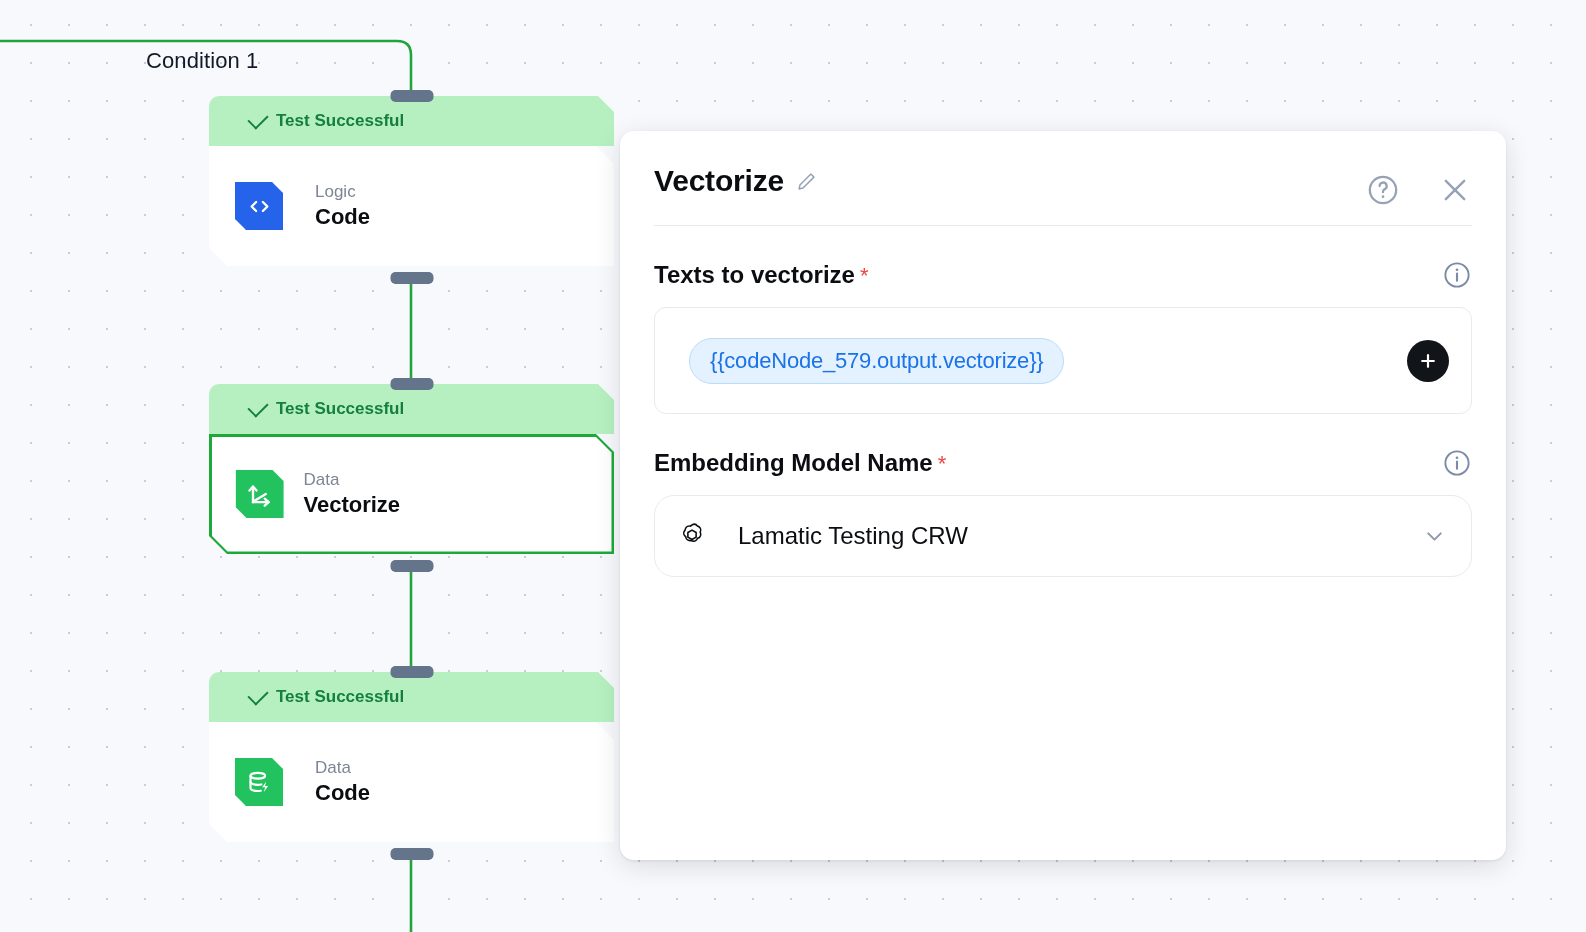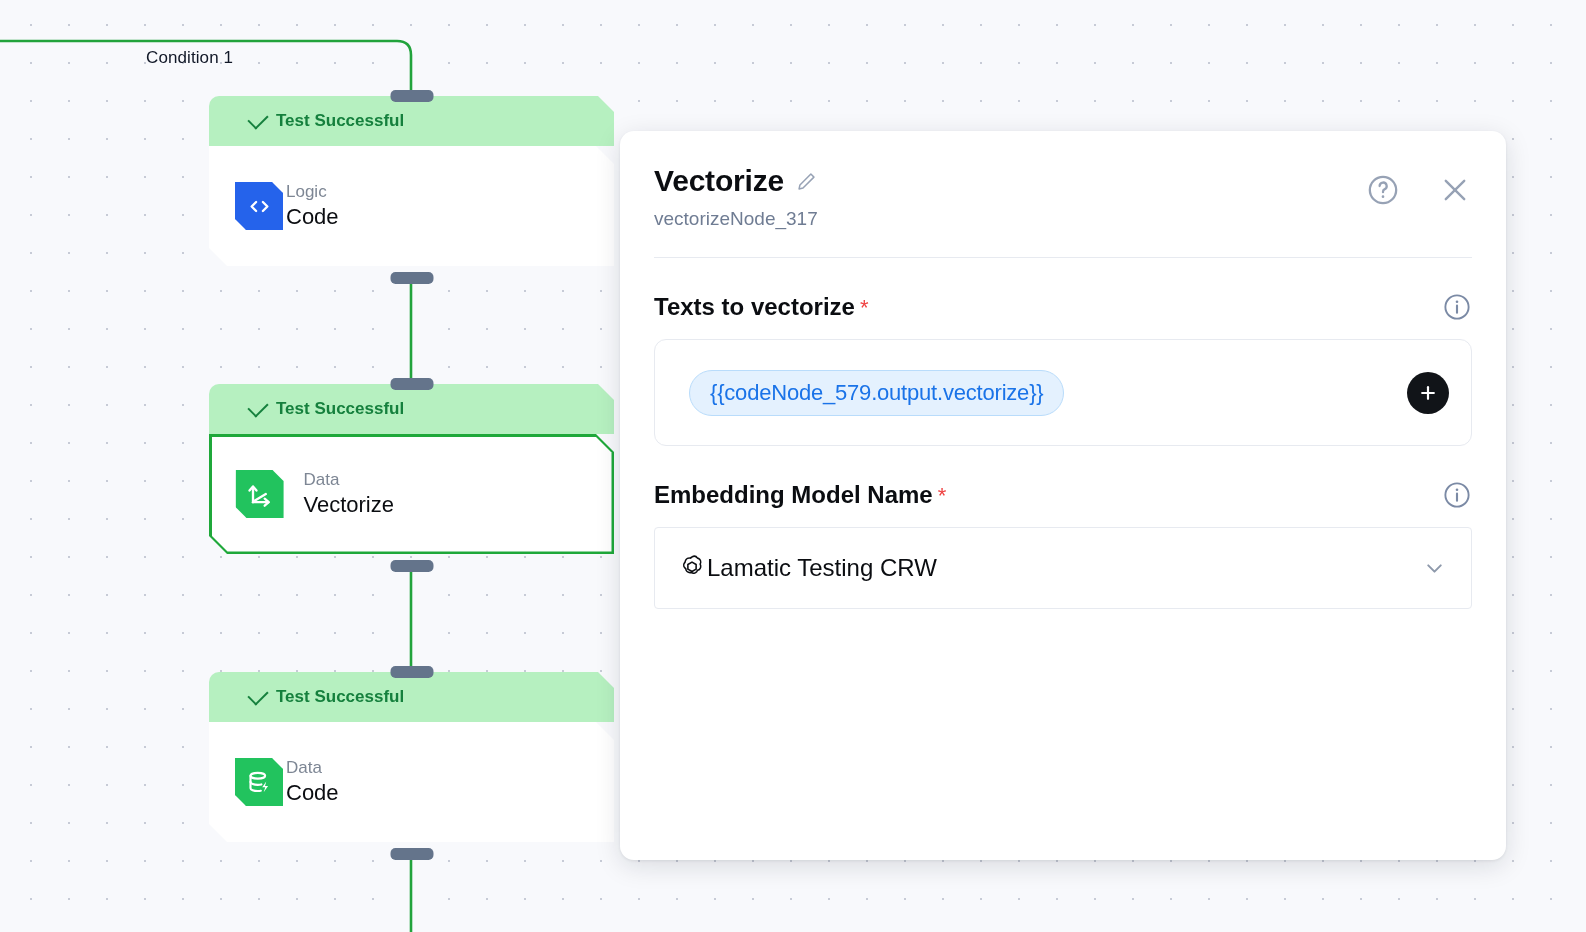--- a/index.html
+++ b/index.html
@@ -13,21 +13,21 @@
     position:absolute;inset:0;
     background-color:#f8f9fc;
     background-image:radial-gradient(#c7cbd6 1.1px, transparent 1.2px);
     background-size:38px 38px;
     background-position:12px 6px;
   }
 
   
   .edges{position:absolute;left:0;top:0;width:1586px;height:932px;pointer-events:none;}
   .edge-label{
-    position:absolute;font-size:17px;color:#111827;letter-spacing:.1px;
+    position:absolute;font-size:22px;color:#111827;letter-spacing:.1px;
     white-space:nowrap;
   }
 
   
   .node{position:absolute;width:405px;}
   .node-handle{
     position:absolute;left:50%;transform:translateX(-50%);
     width:43px;height:12px;border-radius:5px;background:#64748b;z-index:6;
   }
   .banner{
@@ -41,21 +41,21 @@
     -webkit-clip-path:polygon(0 0, calc(100% - 16px) 0, 100% 16px, 100% 100%, 0 100%);
     clip-path:polygon(0 0, calc(100% - 16px) 0, 100% 16px, 100% 100%, 0 100%);
     border-radius:10px 0 0 0;
   }
   .banner .check{
     width:16px;height:10px;border-left:2.4px solid #15803d;border-bottom:2.4px solid #15803d;
     transform:rotate(-45deg);display:inline-block;margin-top:-4px;
   }
   .node-body{
     position:relative;height:120px;background:#ffffff;box-sizing:border-box;
-    display:flex;align-items:center;gap:3px;padding-left:26px;
+    display:flex;align-items:center;gap:32px;padding-left:26px;
     -webkit-clip-path:polygon(0 0, calc(100% - 18px) 0, 100% 18px, 100% 100%, 18px 100%, 0 calc(100% - 18px));
     clip-path:polygon(0 0, calc(100% - 18px) 0, 100% 18px, 100% 100%, 18px 100%, 0 calc(100% - 18px));
     filter:drop-shadow(0 2px 5px rgba(15,23,42,.10));
   }
   .node-body.selected{background:#1fa83a;padding-left:0;}
   .node-body.selected .inner{
     position:absolute;inset:2.5px;background:#fff;
     display:flex;align-items:center;gap:20px;padding-left:24px;box-sizing:border-box;
     -webkit-clip-path:polygon(0 0, calc(100% - 16px) 0, 100% 16px, 100% 100%, 16px 100%, 0 calc(100% - 16px));
     clip-path:polygon(0 0, calc(100% - 16px) 0, 100% 16px, 100% 100%, 16px 100%, 0 calc(100% - 16px));
@@ -63,21 +63,21 @@
   .node-icon{
     width:48px;height:48px;flex:none;position:relative;
     display:flex;align-items:center;justify-content:center;
     -webkit-clip-path:polygon(0 0, calc(100% - 11px) 0, 100% 11px, 100% 100%, 11px 100%, 0 calc(100% - 11px));
     clip-path:polygon(0 0, calc(100% - 11px) 0, 100% 11px, 100% 100%, 11px 100%, 0 calc(100% - 11px));
   }
   .node-icon.blue{background:#2563eb;box-shadow:0 0 18px 5px rgba(59,130,246,.55);}
   .node-icon.green{background:#22c35e;box-shadow:0 0 18px 5px rgba(34,197,94,.5);}
   .node-meta{display:flex;flex-direction:column;gap:3px;}
   .node-cat{font-size:17px;color:#7d8694;line-height:1.1;}
-  .node-title{font-size:22px;font-weight:400;color:#0b0d11;line-height:1.15;}
+  .node-title{font-size:22px;font-weight:700;color:#0b0d11;line-height:1.15;}
 
   
   .panel{
     position:absolute;left:620px;top:131px;width:886px;height:729px;
     background:#fff;border-radius:14px;
     box-shadow:0 6px 26px rgba(15,23,42,.13), 0 1px 3px rgba(15,23,42,.08);
     box-sizing:border-box;overflow:hidden;
   }
   .panel-head{position:relative;padding:33px 40px 0 34px;}
   .panel-title-row{display:flex;align-items:center;gap:12px;}
@@ -98,22 +98,22 @@
   .chip{
     display:inline-block;border:1px solid #b9dcfb;background:#e4f1fe;border-radius:999px;
     padding:9px 20px;font-size:22px;color:#1a73e8;letter-spacing:-.2px;
   }
   .plus-btn{
     position:absolute;right:22px;top:50%;transform:translateY(-50%);
     width:42px;height:42px;border-radius:50%;background:#111418;
     display:flex;align-items:center;justify-content:center;
   }
   .select{
-    position:relative;margin-top:17px;border:1px solid #e7eaf0;border-radius:4px;height:82px;
-    box-sizing:border-box;display:flex;align-items:center;gap:0;padding:0 24px 0 22px;
+    position:relative;margin-top:17px;border:1px solid #e7eaf0;border-radius:20px;height:82px;
+    box-sizing:border-box;display:flex;align-items:center;gap:31px;padding:0 24px 0 22px;
   }
   .select .val{font-size:24px;color:#0b0d11;}
   .chev{position:absolute;right:24px;top:50%;transform:translateY(-50%);}
 </style>
 </head>
 <body>
 
 <div class="canvas">
 
   <svg class="edges">
@@ -197,21 +197,20 @@
   <div class="panel">
     <div class="panel-head">
       <div class="panel-title-row">
         <span class="panel-title">Vectorize</span>
         <span style="display:inline-flex;">
           <svg width="21" height="21" viewBox="0 0 24 24" fill="none" stroke="#97a2b5" stroke-width="1.7" stroke-linecap="round" stroke-linejoin="round">
             <path d="M17 3.5l3.5 3.5L8 19.5 3.5 20.5 4.5 16z"></path>
           </svg>
         </span>
       </div>
-      <div class="panel-sub">vectorizeNode_317</div>
 
       <div class="panel-actions">
         <span style="display:inline-flex;">
           <svg width="34" height="34" viewBox="0 0 24 24" fill="none" stroke="#97a2b5" stroke-width="1.6" stroke-linecap="round" stroke-linejoin="round">
             <circle cx="12" cy="12" r="9.3"></circle>
             <path d="M9.6 9.2a2.5 2.5 0 1 1 3.4 2.35c-.7.3-1 .9-1 1.6v.35"></path>
             <circle cx="12" cy="16.7" r=".95" fill="#97a2b5" stroke="none"></circle>
           </svg>
         </span>
         <span style="display:inline-flex;">

